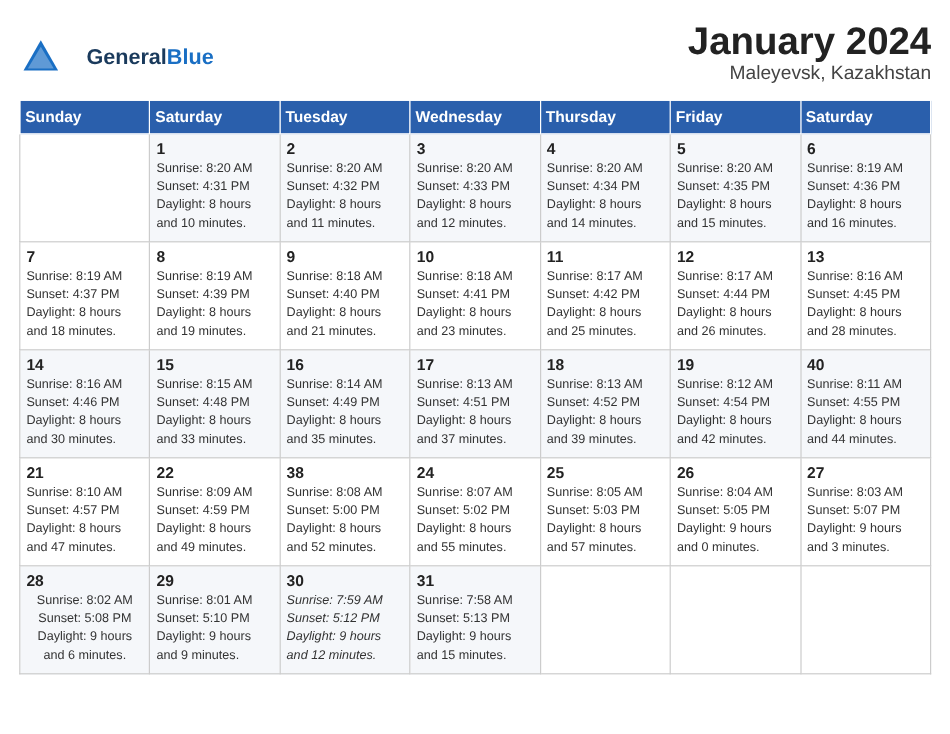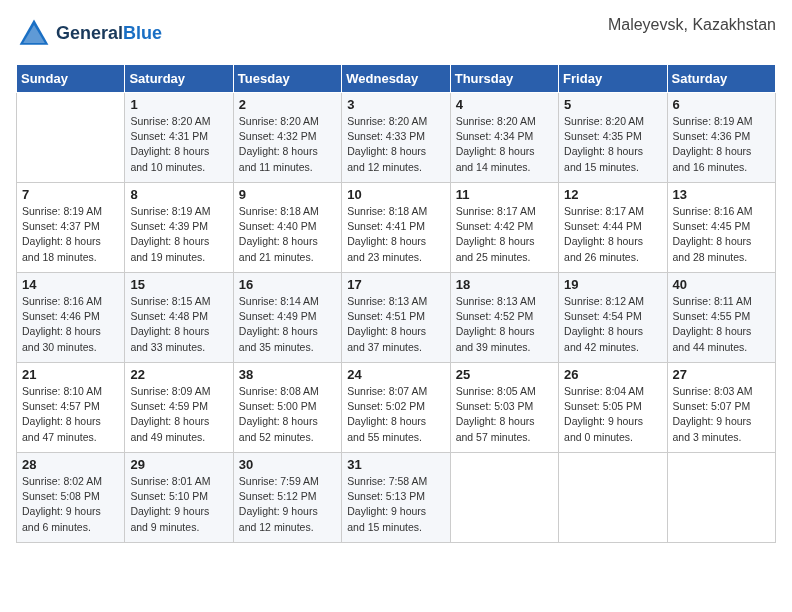--- a/index.html
+++ b/index.html
@@ -12,21 +12,22 @@
     }
     .header {
       display: flex;
       justify-content: space-between;
       align-items: flex-start;
       margin-bottom: 12px;
     }
     .logo {
       display: flex;
       align-items: center;
-      gap: 4px;
+      gap: 20px;
+      margin-top: 14px;
     }
     .logo-text {
       font-size: 18px;
       font-weight: bold;
       color: #1a3a5c;
       line-height: 1.1;
     }
     .logo-icon {
       width: 36px;
       height: 36px;
@@ -93,20 +94,21 @@
       <polygon points="20,4 36,32 4,32" fill="#1a6fc4"></polygon>
       <polygon points="20,10 32,30 8,30" fill="#fff" opacity="0.3"></polygon>
     </svg>
     <div>
       <div class="logo-text">
         <span style="color:#1a3a5c">General</span><span style="color:#1a6fc4">Blue</span>
       </div>
     </div>
   </div>
   <div class="title-block">
+    <div class="month-title">January 2024</div>
     <div class="location">Maleyevsk, Kazakhstan</div>
   </div>
 </div>
 
 <table>
   <thead>
     <tr>
     <th>Sunday</th>
         <th>Saturday</th>
         <th>Tuesday</th>
@@ -311,35 +313,35 @@
           <span class="day-num">27</span>
           <div class="day-info" style="white-space: pre-line;">Sunrise: 8:03 AM
 Sunset: 5:07 PM
 Daylight: 9 hours
 and 3 minutes.</div>
         </td>
       </tr>
       <tr>
         <td>
           <span class="day-num">28</span>
-          <div class="day-info" style="white-space: pre-line;">Sunrise: 8:02 AM
+          <div class="day-info" style="white-space: pre-line; text-align: center;">Sunrise: 8:02 AM
 Sunset: 5:08 PM
 Daylight: 9 hours
 and 6 minutes.</div>
         </td>
         <td>
           <span class="day-num">29</span>
           <div class="day-info" style="white-space: pre-line;">Sunrise: 8:01 AM
 Sunset: 5:10 PM
 Daylight: 9 hours
 and 9 minutes.</div>
         </td>
         <td>
           <span class="day-num">30</span>
-          <div class="day-info" style="white-space: pre-line;">Sunrise: 7:59 AM
+          <div class="day-info" style="white-space: pre-line; font-style: italic;">Sunrise: 7:59 AM
 Sunset: 5:12 PM
 Daylight: 9 hours
 and 12 minutes.</div>
         </td>
         <td>
           <span class="day-num">31</span>
           <div class="day-info" style="white-space: pre-line;">Sunrise: 7:58 AM
 Sunset: 5:13 PM
 Daylight: 9 hours
 and 15 minutes.</div>

